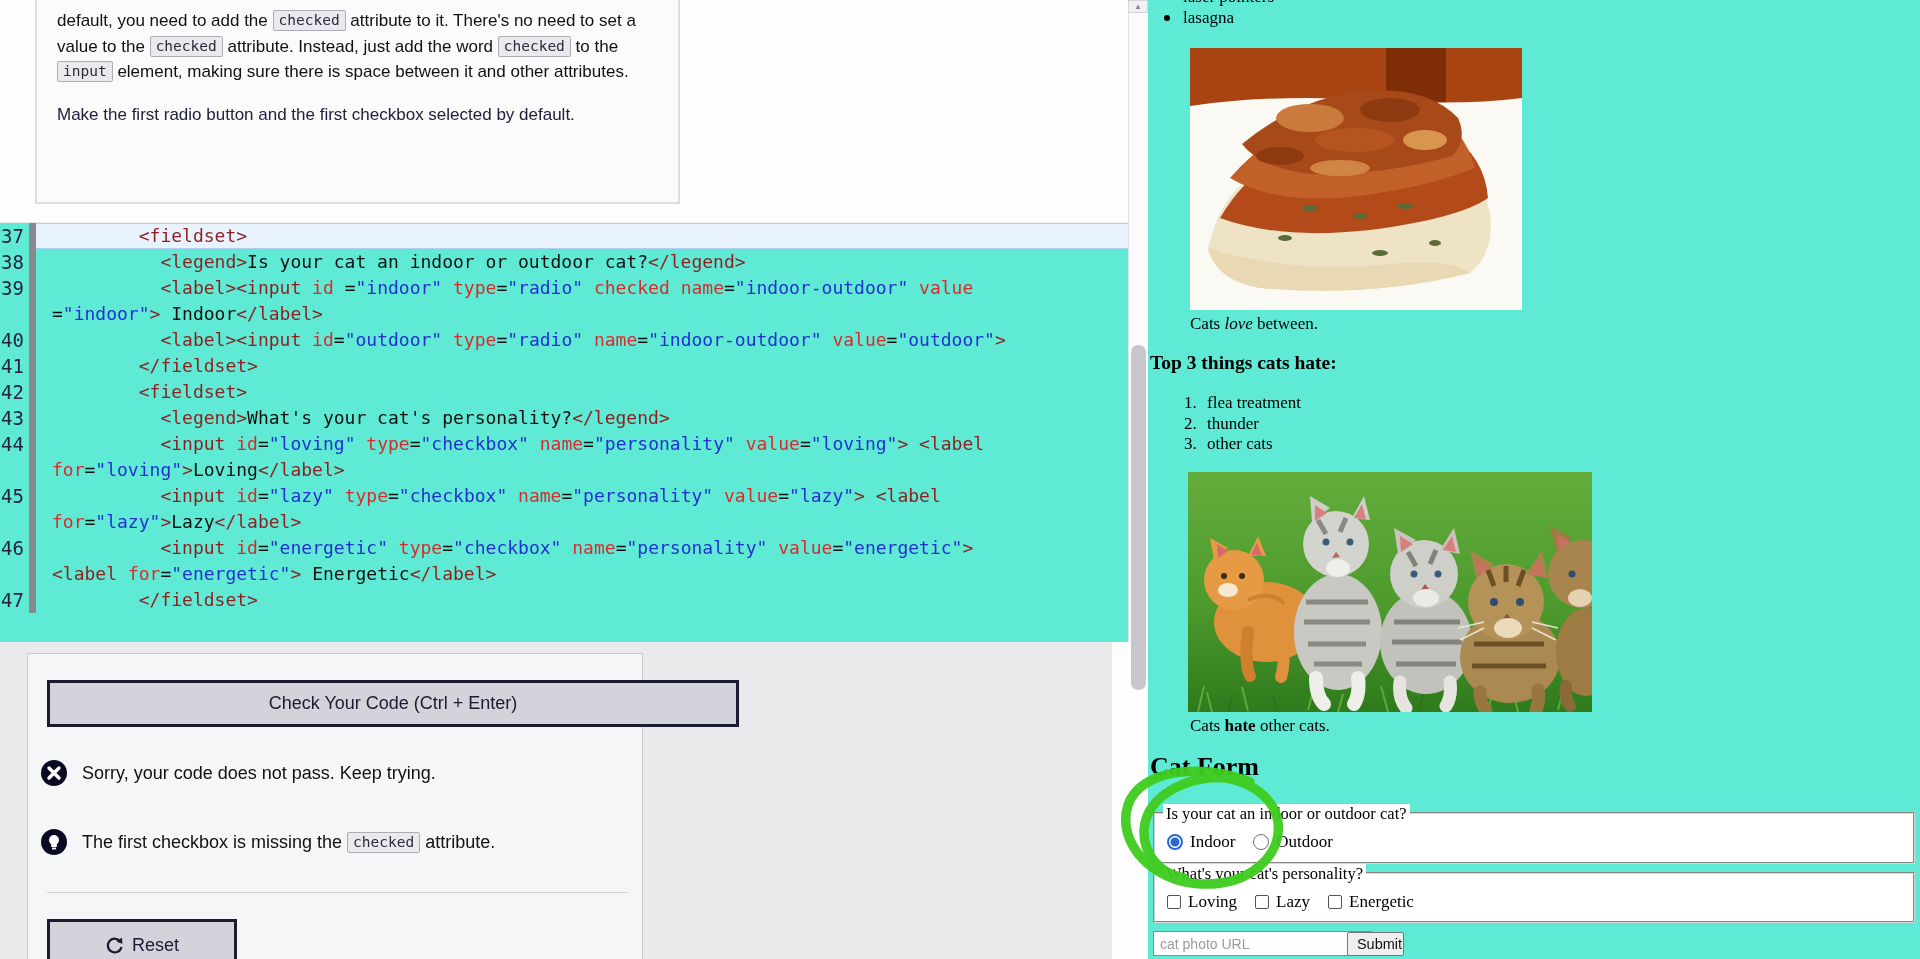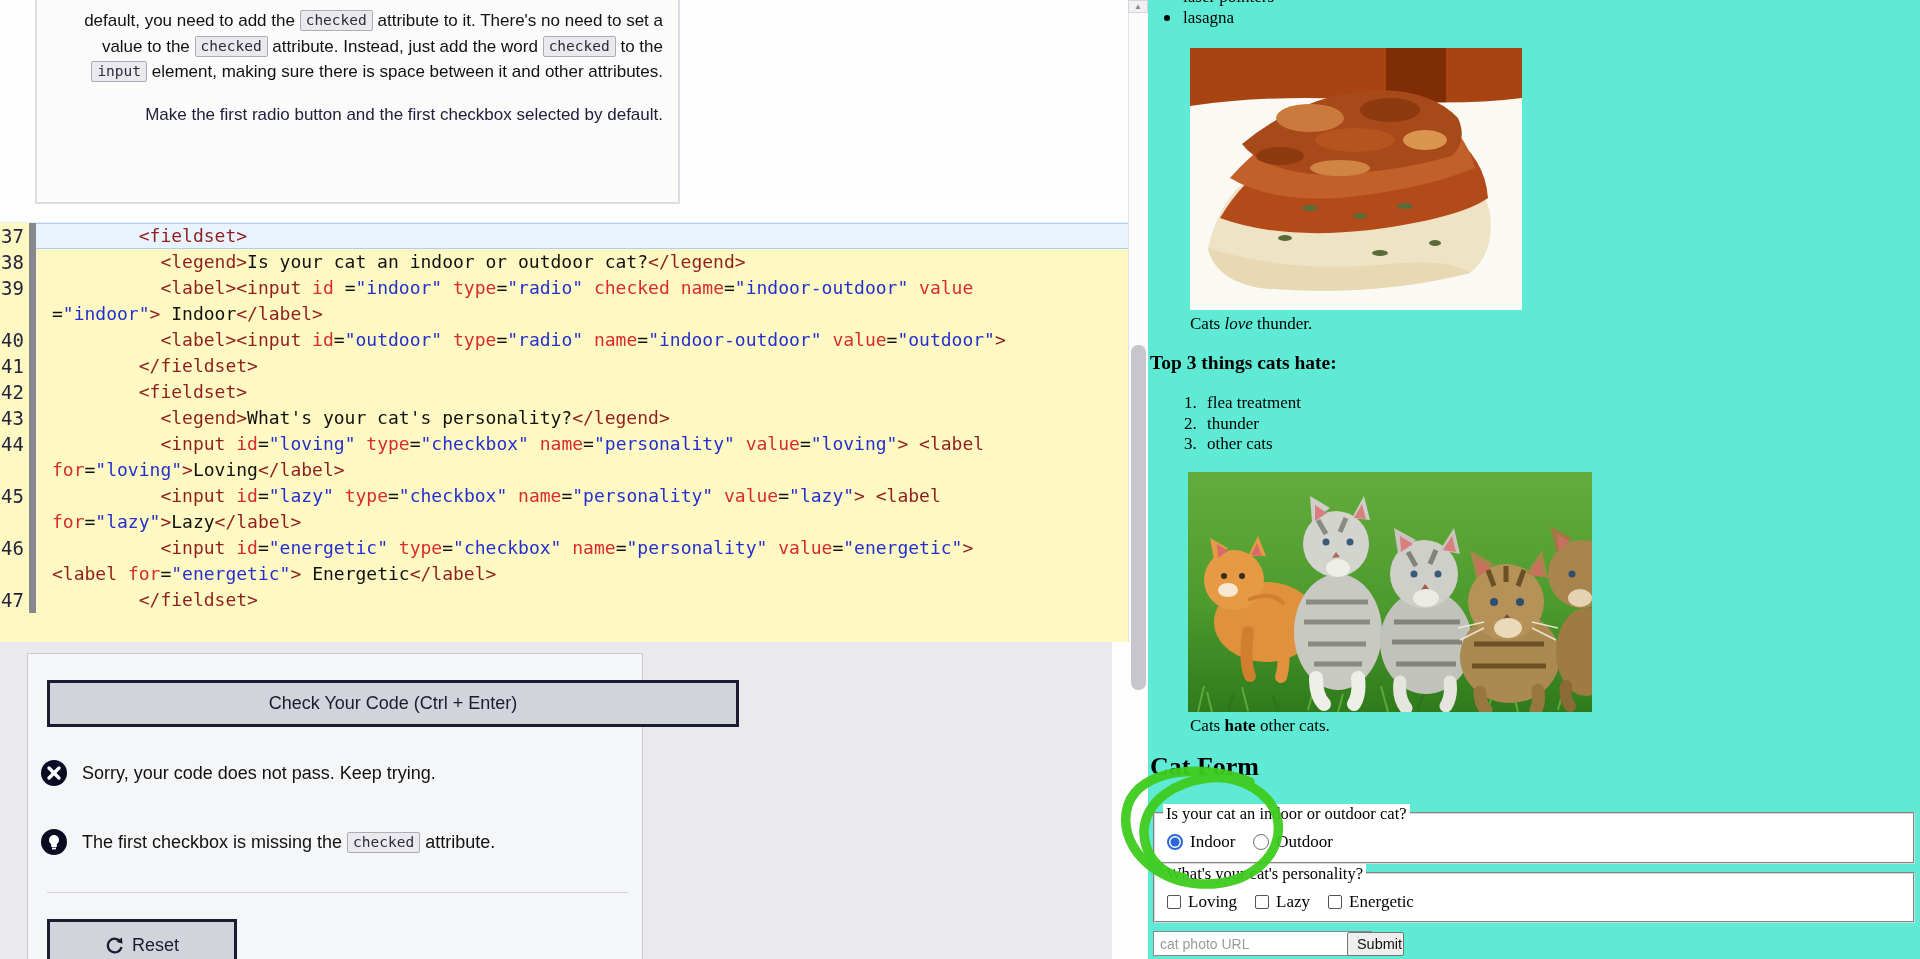--- a/index.html
+++ b/index.html
@@ -10,28 +10,28 @@
   
   .top-hairline { position:absolute; left:0; top:3px; width:1920px; height:3px;
                   background:#dcdcde; border-bottom:1px solid #efefef; }
 
   
   .left-pane { position:absolute; left:0; top:0; width:1148px; height:959px; background:#fdfdfe; }
 
   .instruction-card { position:absolute; left:35px; top:-22px; width:645px; height:226px;
                       background:#fbfbfc; border:2px solid #dcdce2; }
   .instruction-body { position:absolute; left:20px; top:28px; width:606px;
-                      font-size:17px; line-height:25.5px; color:#21213c;text-align:right; }
+                      font-size:17px; line-height:25.5px; color:#21213c; }
   .instruction-body p + p { margin-top:17px; }
   .chip { display:inline-block; font-family:"DejaVu Sans Mono", monospace; font-size:14.5px;
           background:#eaeaee; border:1px solid #acacb4; border-radius:2px;
           padding:0 5px; line-height:19px; vertical-align:1px; color:#2b2b3c; }
 
   
-  .editor { position:absolute; left:0; top:222px; width:1128px; height:420px; background:#fef9c3;
+  .editor { position:absolute; left:0; top:222px; width:1128px; height:420px; background:#5eead4;
             border-top:1px solid #ececec; }
   .crow { position:relative; display:flex; height:26px; white-space:pre; }
   .ln { flex:0 0 30px; width:30px; margin-left:-6px; text-align:right;
         font-family:"DejaVu Sans Mono", monospace; font-size:19px; line-height:26px; color:#23233e; }
   .gutter-bar { flex:0 0 7px; background:#888890; margin-left:5px; }
   .codetext { flex:1; font-family:"DejaVu Sans Mono", monospace; font-size:18px; line-height:25px;
               padding-left:16px; color:#111; }
   .crow.active .codetext { background:#e9f3fd; border-top:1px solid #aecff2; border-bottom:1px solid #aecff2;
                            line-height:23px; }
   .c-tag  { color:#8f1f1f; }
@@ -206,21 +206,21 @@
         <ellipse cx="120" cy="160" rx="8" ry="3" fill="#5a6b3a"></ellipse>
         <ellipse cx="170" cy="168" rx="7" ry="3" fill="#5a6b3a"></ellipse>
         <ellipse cx="215" cy="158" rx="8" ry="3" fill="#5a6b3a"></ellipse>
         <ellipse cx="95" cy="190" rx="7" ry="3" fill="#5a6b3a"></ellipse>
         <ellipse cx="190" cy="205" rx="8" ry="3" fill="#5a6b3a"></ellipse>
         <ellipse cx="245" cy="195" rx="6" ry="3" fill="#5a6b3a"></ellipse>
         <path d="M18 200 Q100 226 200 216 Q260 210 280 225 Q180 250 70 240 Q25 232 18 200Z" fill="#e8d9b4"></path>
       </svg>
     </div>
 
-    <p class="pv-caption cap-1"><span>Cats </span><em>love</em><span> thunder.</span></p>
+    <p class="pv-caption cap-1"><span>Cats </span><em>love</em><span> between.</span></p>
 
     <div class="pv-h3">Top 3 things cats hate:</div>
     <ol class="pv-ol" id="hate-list">
         <li>flea treatment</li>
         <li>thunder</li>
         <li>other cats</li>
       </ol>
 
     <div class="kittens-img">
       <svg width="404" height="240" viewBox="0 0 404 240">

